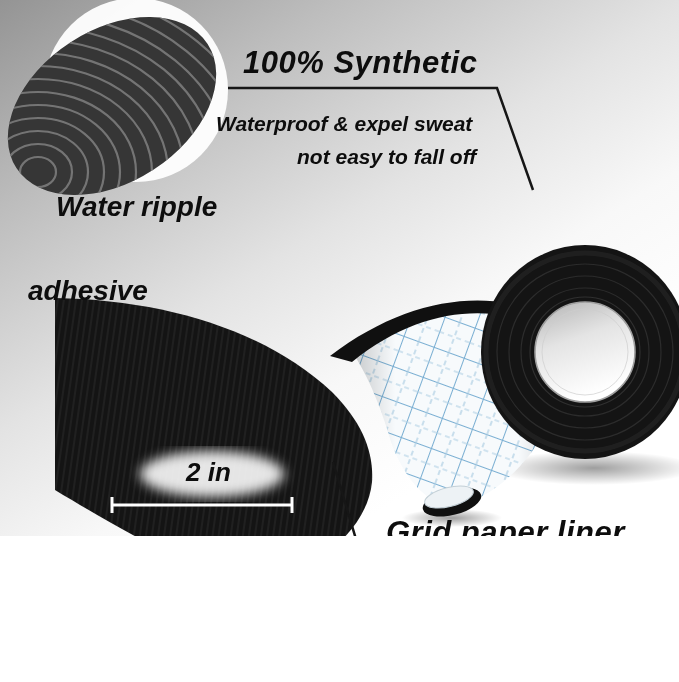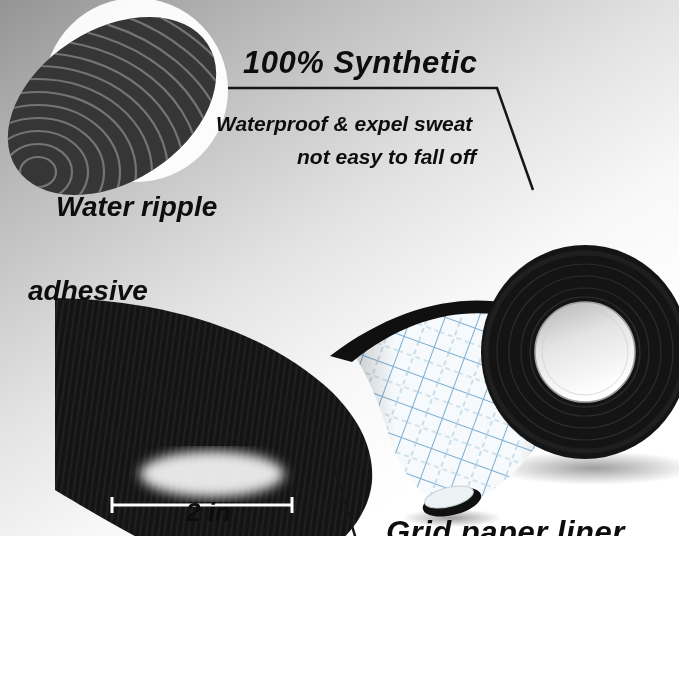--- a/index.html
+++ b/index.html
@@ -122,17 +122,17 @@
     <path d="M333 462L361 556L648 556" fill="none" stroke="#161616" stroke-width="2.5"></path>
   </svg>
 
   <div class="t title" style="left:243px;top:46px;">100% Synthetic</div>
   <div class="t sub" style="left:297px;top:145px;">not easy to fall off</div>
   <div class="t sub" style="left:216px;top:112px;">Waterproof &amp; expel sweat</div>
 
   <div class="t adhesive" style="left:28px;top:192px;margin-left:28px;">Water ripple</div>
   <div class="t adhesive" style="left:28px;top:228px;margin-top:48px;">adhesive</div>
 
-  <div class="t width" style="left:186px;top:458px;margin-top:40px;">2 in</div>
+  <div class="t width" style="left:186px;top:458px;">2 in</div>
 
   <div class="t title" style="left:386px;top:516px;">Grid paper liner</div>
 
 </div>
 
 </body></html>

